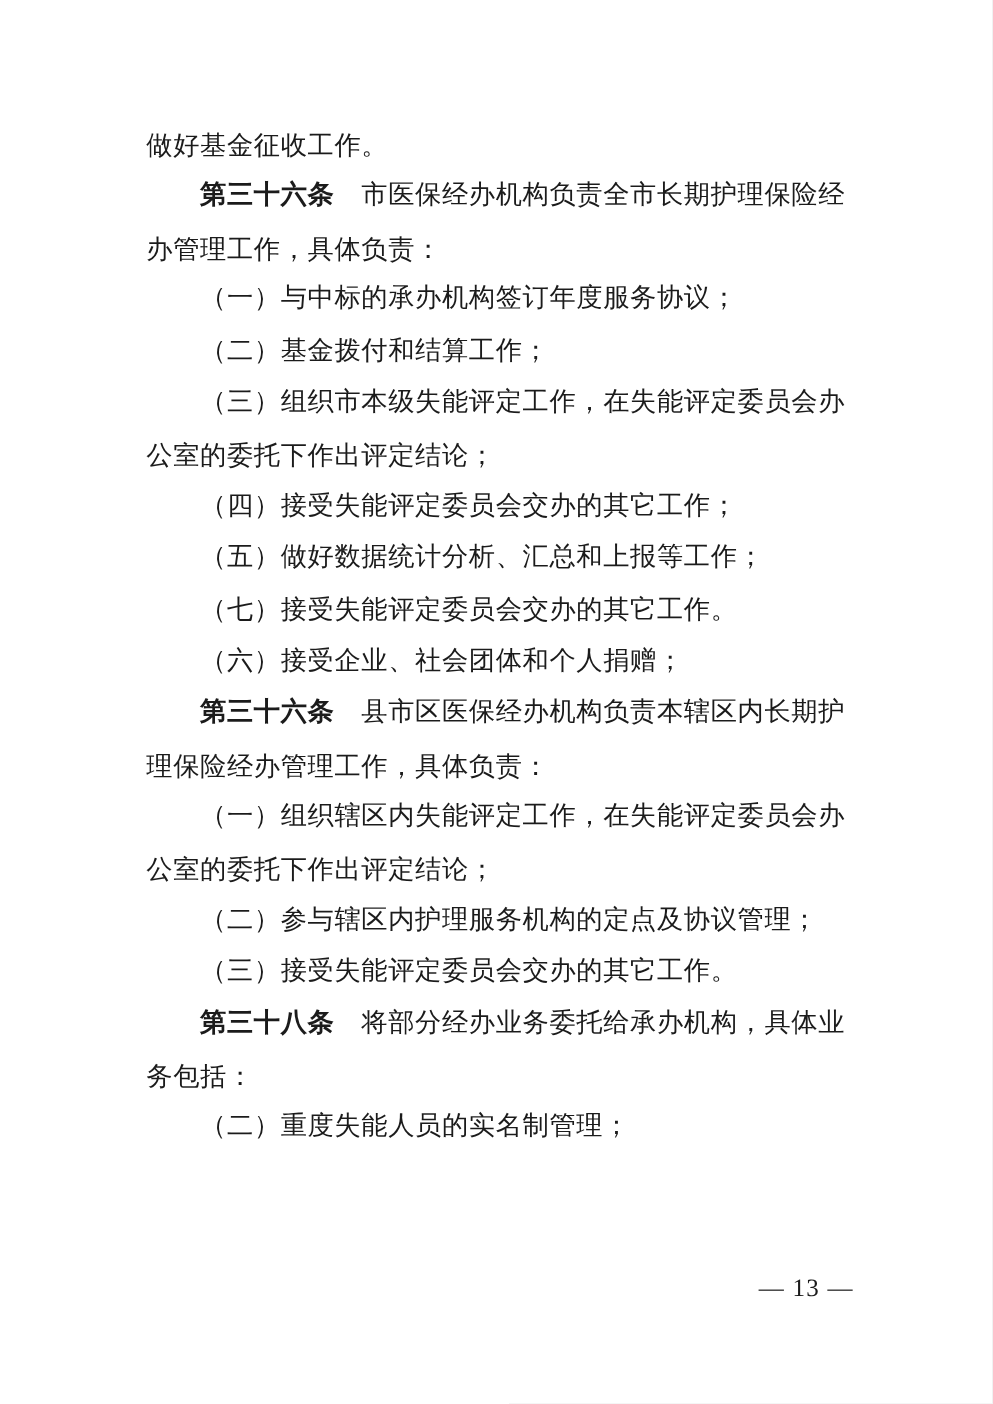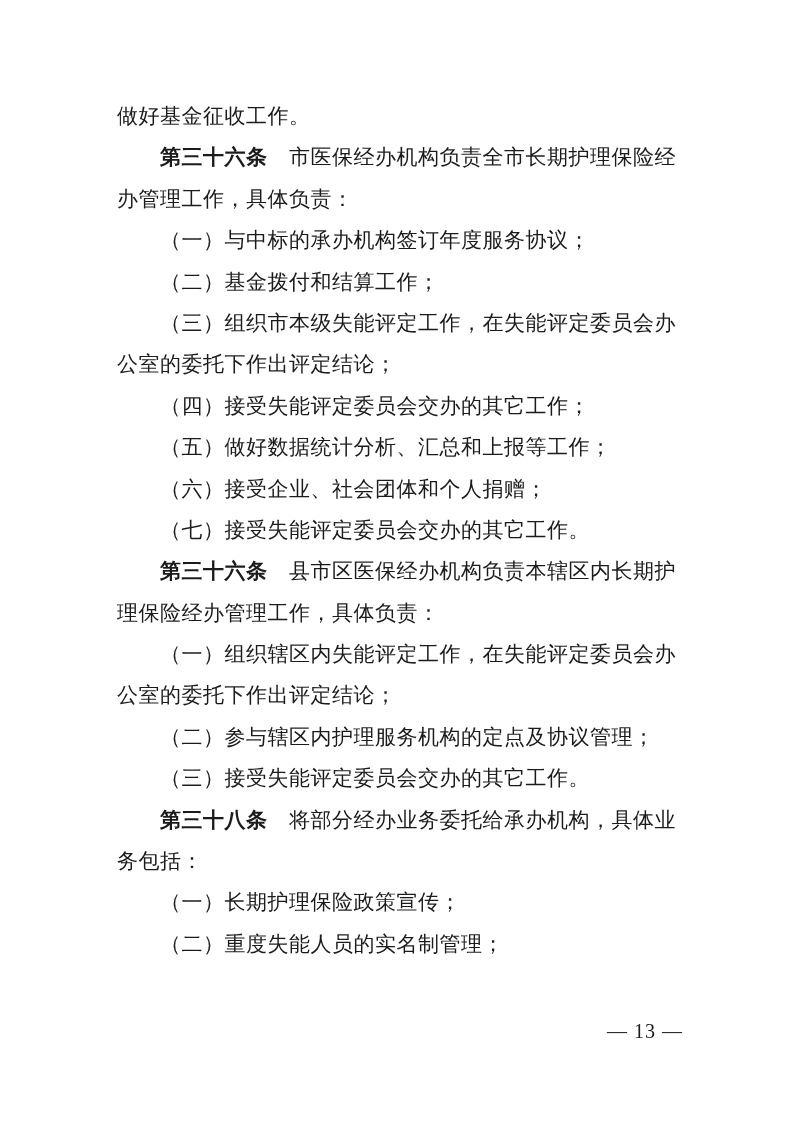--- a/index.html
+++ b/index.html
@@ -19,21 +19,21 @@
     top: 96px;
     width: 586px;
   }
   .line {
     height: 41.4px;
     line-height: 41.4px;
     font-size: 21px;
     letter-spacing: 0.5px;
     white-space: nowrap;
   }
-  .ind { padding-left: 43px; }
+  .ind { padding-left: 43px; font-family: Liberation Mono, monospace; }
   .b { font-weight: bold; }
   .footer {
     position: absolute;
     top: 1018px;
     right: 111px;
     font-size: 20px;
     line-height: 26px;
     letter-spacing: 1px;
     color: #1b1b1b;
     text-align: center;
@@ -46,27 +46,26 @@
   <div class="content">
     <div class="line"><span>做好基金征收工作。</span></div>
     <div class="line ind"><span class="b">第三十六条</span><span>　市医保经办机构负责全市长期护理保险经</span></div>
     <div class="line"><span>办管理工作，具体负责：</span></div>
     <div class="line ind"><span>（一）与中标的承办机构签订年度服务协议；</span></div>
     <div class="line ind"><span>（二）基金拨付和结算工作；</span></div>
     <div class="line ind"><span>（三）组织市本级失能评定工作，在失能评定委员会办</span></div>
     <div class="line"><span>公室的委托下作出评定结论；</span></div>
     <div class="line ind"><span>（四）接受失能评定委员会交办的其它工作；</span></div>
     <div class="line ind"><span>（五）做好数据统计分析、汇总和上报等工作；</span></div>
+    <div class="line ind"><span>（七）接受失能评定委员会交办的其它工作。</span></div>
     <div class="line ind"><span>（六）接受企业、社会团体和个人捐赠；</span></div>
-    <div class="line ind"><span>（七）接受失能评定委员会交办的其它工作。</span></div>
     <div class="line ind"><span class="b">第三十六条</span><span>　县市区医保经办机构负责本辖区内长期护</span></div>
     <div class="line"><span>理保险经办管理工作，具体负责：</span></div>
     <div class="line ind"><span>（一）组织辖区内失能评定工作，在失能评定委员会办</span></div>
     <div class="line"><span>公室的委托下作出评定结论；</span></div>
     <div class="line ind"><span>（二）参与辖区内护理服务机构的定点及协议管理；</span></div>
     <div class="line ind"><span>（三）接受失能评定委员会交办的其它工作。</span></div>
     <div class="line ind"><span class="b">第三十八条</span><span>　将部分经办业务委托给承办机构，具体业</span></div>
     <div class="line"><span>务包括：</span></div>
-    <div class="line ind"><span>（一）长期护理保险政策宣传；</span></div>
     <div class="line ind"><span>（二）重度失能人员的实名制管理；</span></div>
   </div>
   <div class="footer">— 13 —</div>
 </div>
 
 </body></html>

